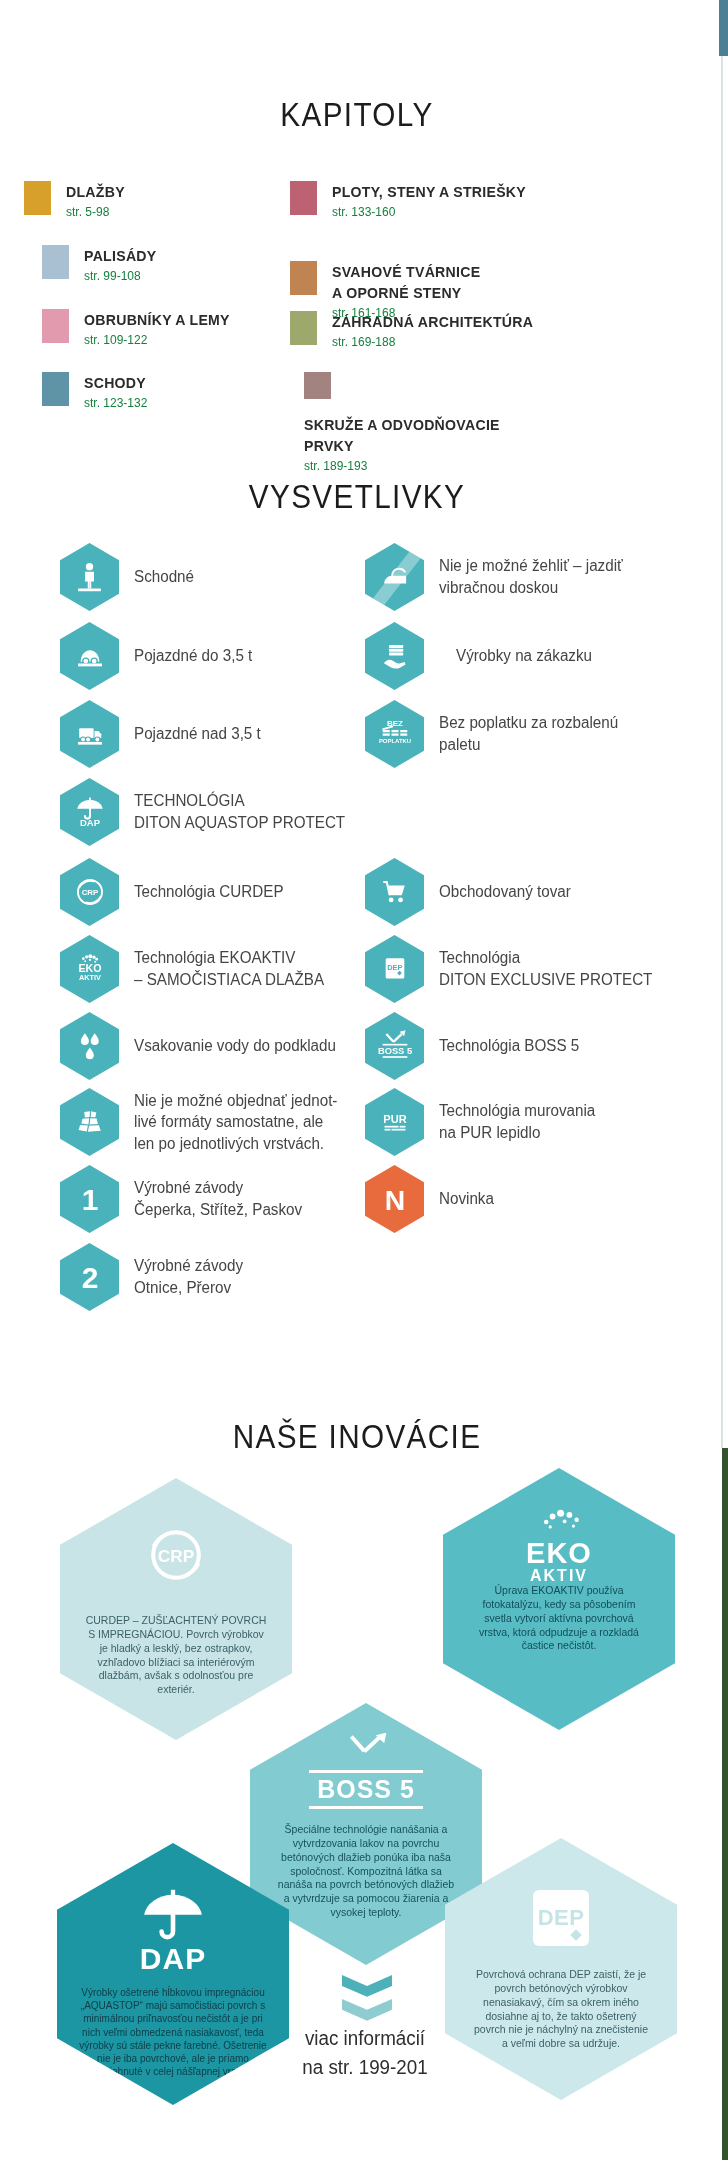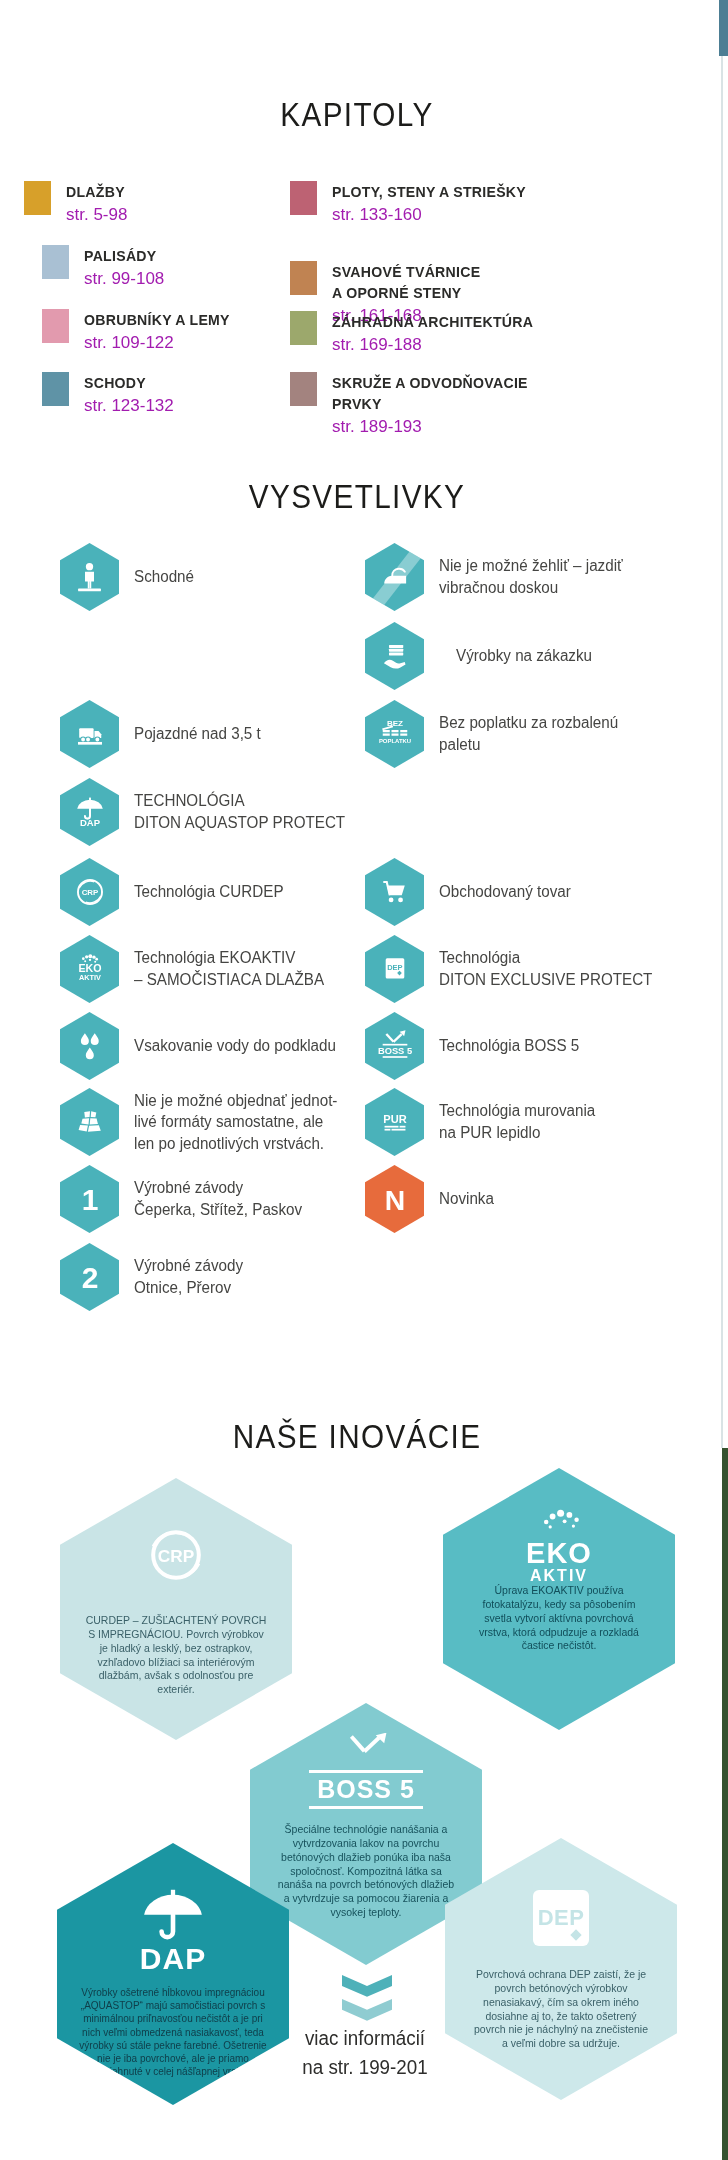--- a/index.html
+++ b/index.html
@@ -4,21 +4,21 @@
 <style>
   html,body{margin:0;padding:0;background:#eee;}
   .page{position:relative;width:728px;height:2160px;background:#fff;overflow:hidden;
         font-family:"Liberation Sans","DejaVu Sans",sans-serif;color:#454543;}
   .sec-title{position:absolute;left:0;width:714px;text-align:center;font-size:33px;
         letter-spacing:1.5px;color:#1c1c1a;font-weight:400;transform:scaleX(.9);}
   
   .chap{position:absolute;display:flex;gap:15px;}
   .chap-sw{width:27px;height:34px;flex:0 0 27px;}
   .chap-t{font-size:15px;font-weight:700;color:#2b2b29;letter-spacing:.3px;white-space:pre-line;line-height:1.4;transform-origin:left top;transform:scaleX(.94);}
-  .chap-p{font-size:17px;color:#a21caf;margin-top:3px;}
+  .chap-p{font-size:12px;color:#15803d;margin-top:3px;}
   
   .hex{clip-path:polygon(50% 0,100% 25.5%,100% 74.5%,50% 100%,0 74.5%,0 25.5%);
        background:#4AB2BA;display:flex;align-items:center;justify-content:center;position:relative;overflow:hidden;}
   .hex.small{width:59px;height:68px;flex:0 0 59px;}
   .hex.orange{background:#E76B3C;}
   .vys{position:absolute;display:flex;gap:15px;align-items:center;min-height:68px;}
   .vys-label{font-size:16px;line-height:1.35;color:#454543;white-space:pre-line;transform-origin:left center;transform:scaleX(.95);}
   .stripe{position:absolute;left:24px;top:-8px;width:13px;height:90px;background:rgba(255,255,255,.35);transform:rotate(38deg);}
   
   .bighex{position:absolute;width:232px;height:262px;clip-path:polygon(50% 0,100% 25.5%,100% 74.5%,50% 100%,0 74.5%,0 25.5%);
@@ -92,21 +92,21 @@
          <div class="chap-p">str. 161-168</div>
       </div>
   </div>
   <div class="chap" style="left:290px;top:311px;">
     <div class="chap-sw" style="background: rgb(156, 168, 108);"></div>
     <div>
         <div class="chap-t">ZÁHRADNÁ ARCHITEKTÚRA</div>
          <div class="chap-p">str. 169-188</div>
       </div>
   </div>
-  <div class="chap" style="left:290px;top:372px;">
+  <div class="chap" style="left:304px;top:372px;flex-direction:column;">
     <div class="chap-sw" style="background: rgb(163, 131, 127);"></div>
     <div>
         <div class="chap-t">SKRUŽE A ODVODŇOVACIE
 PRVKY</div>
          <div class="chap-p">str. 189-193</div>
       </div>
   </div>
 
   <div class="sec-title" style="top:478px;">VYSVETLIVKY</div>
 
@@ -114,20 +114,31 @@
     <div class="hex small">
       <svg viewBox="0 0 24 24" width="35" height="35">
           <g fill="#fff">
         <circle cx="12" cy="4.6" r="2.5"></circle>
         <path d="M8.9 8h6.2v6.8h-1.9v4.8h-1.1v-4.8h-0.2v4.8h-1.1v-4.8H8.9z"></path>
         <rect x="4.2" y="19.6" width="15.6" height="1.9" rx="0.4"></rect>
           </g>
         </svg>
     </div>
     <div class="vys-label">Schodné</div>
+  </div>
+  <div class="vys" style="left:60px;top:622px;">
+    <div class="hex small">
+      <svg viewBox="0 0 24 24" width="36" height="36">
+        <path d="M5.8 15.8c0-3.5 1.6-6.1 4-7.2a5.8 5.8 0 0 1 4.4 0c2.4 1.1 4 3.7 4 7.2z" fill="#fff"></path>
+        <circle cx="9.2" cy="15.4" r="2" fill="#fff" stroke="#4AB2BA" stroke-width="0.9"></circle>
+        <circle cx="14.8" cy="15.4" r="2" fill="#fff" stroke="#4AB2BA" stroke-width="0.9"></circle>
+        <rect x="4" y="17" width="16" height="1.9" fill="#fff"></rect>
+        </svg>
+    </div>
+    <div class="vys-label">Pojazdné do 3,5 t</div>
   </div>
   <div class="vys" style="left:60px;top:700px;">
     <div class="hex small">
       <svg viewBox="0 0 24 24" width="36" height="36">
         <rect x="4.8" y="8.2" width="9.6" height="6.4" rx="0.6" fill="#fff"></rect>
         <path d="M15 10h2.7l1.8 2.2v2.4H15z" fill="#fff"></path>
         <circle cx="7.4" cy="15.7" r="1.7" fill="#fff" stroke="#4AB2BA" stroke-width="0.8"></circle>
         <circle cx="10.7" cy="15.7" r="1.7" fill="#fff" stroke="#4AB2BA" stroke-width="0.8"></circle>
         <circle cx="16.9" cy="15.7" r="1.7" fill="#fff" stroke="#4AB2BA" stroke-width="0.8"></circle>
         <rect x="4" y="17.3" width="16" height="1.8" fill="#fff"></rect>

